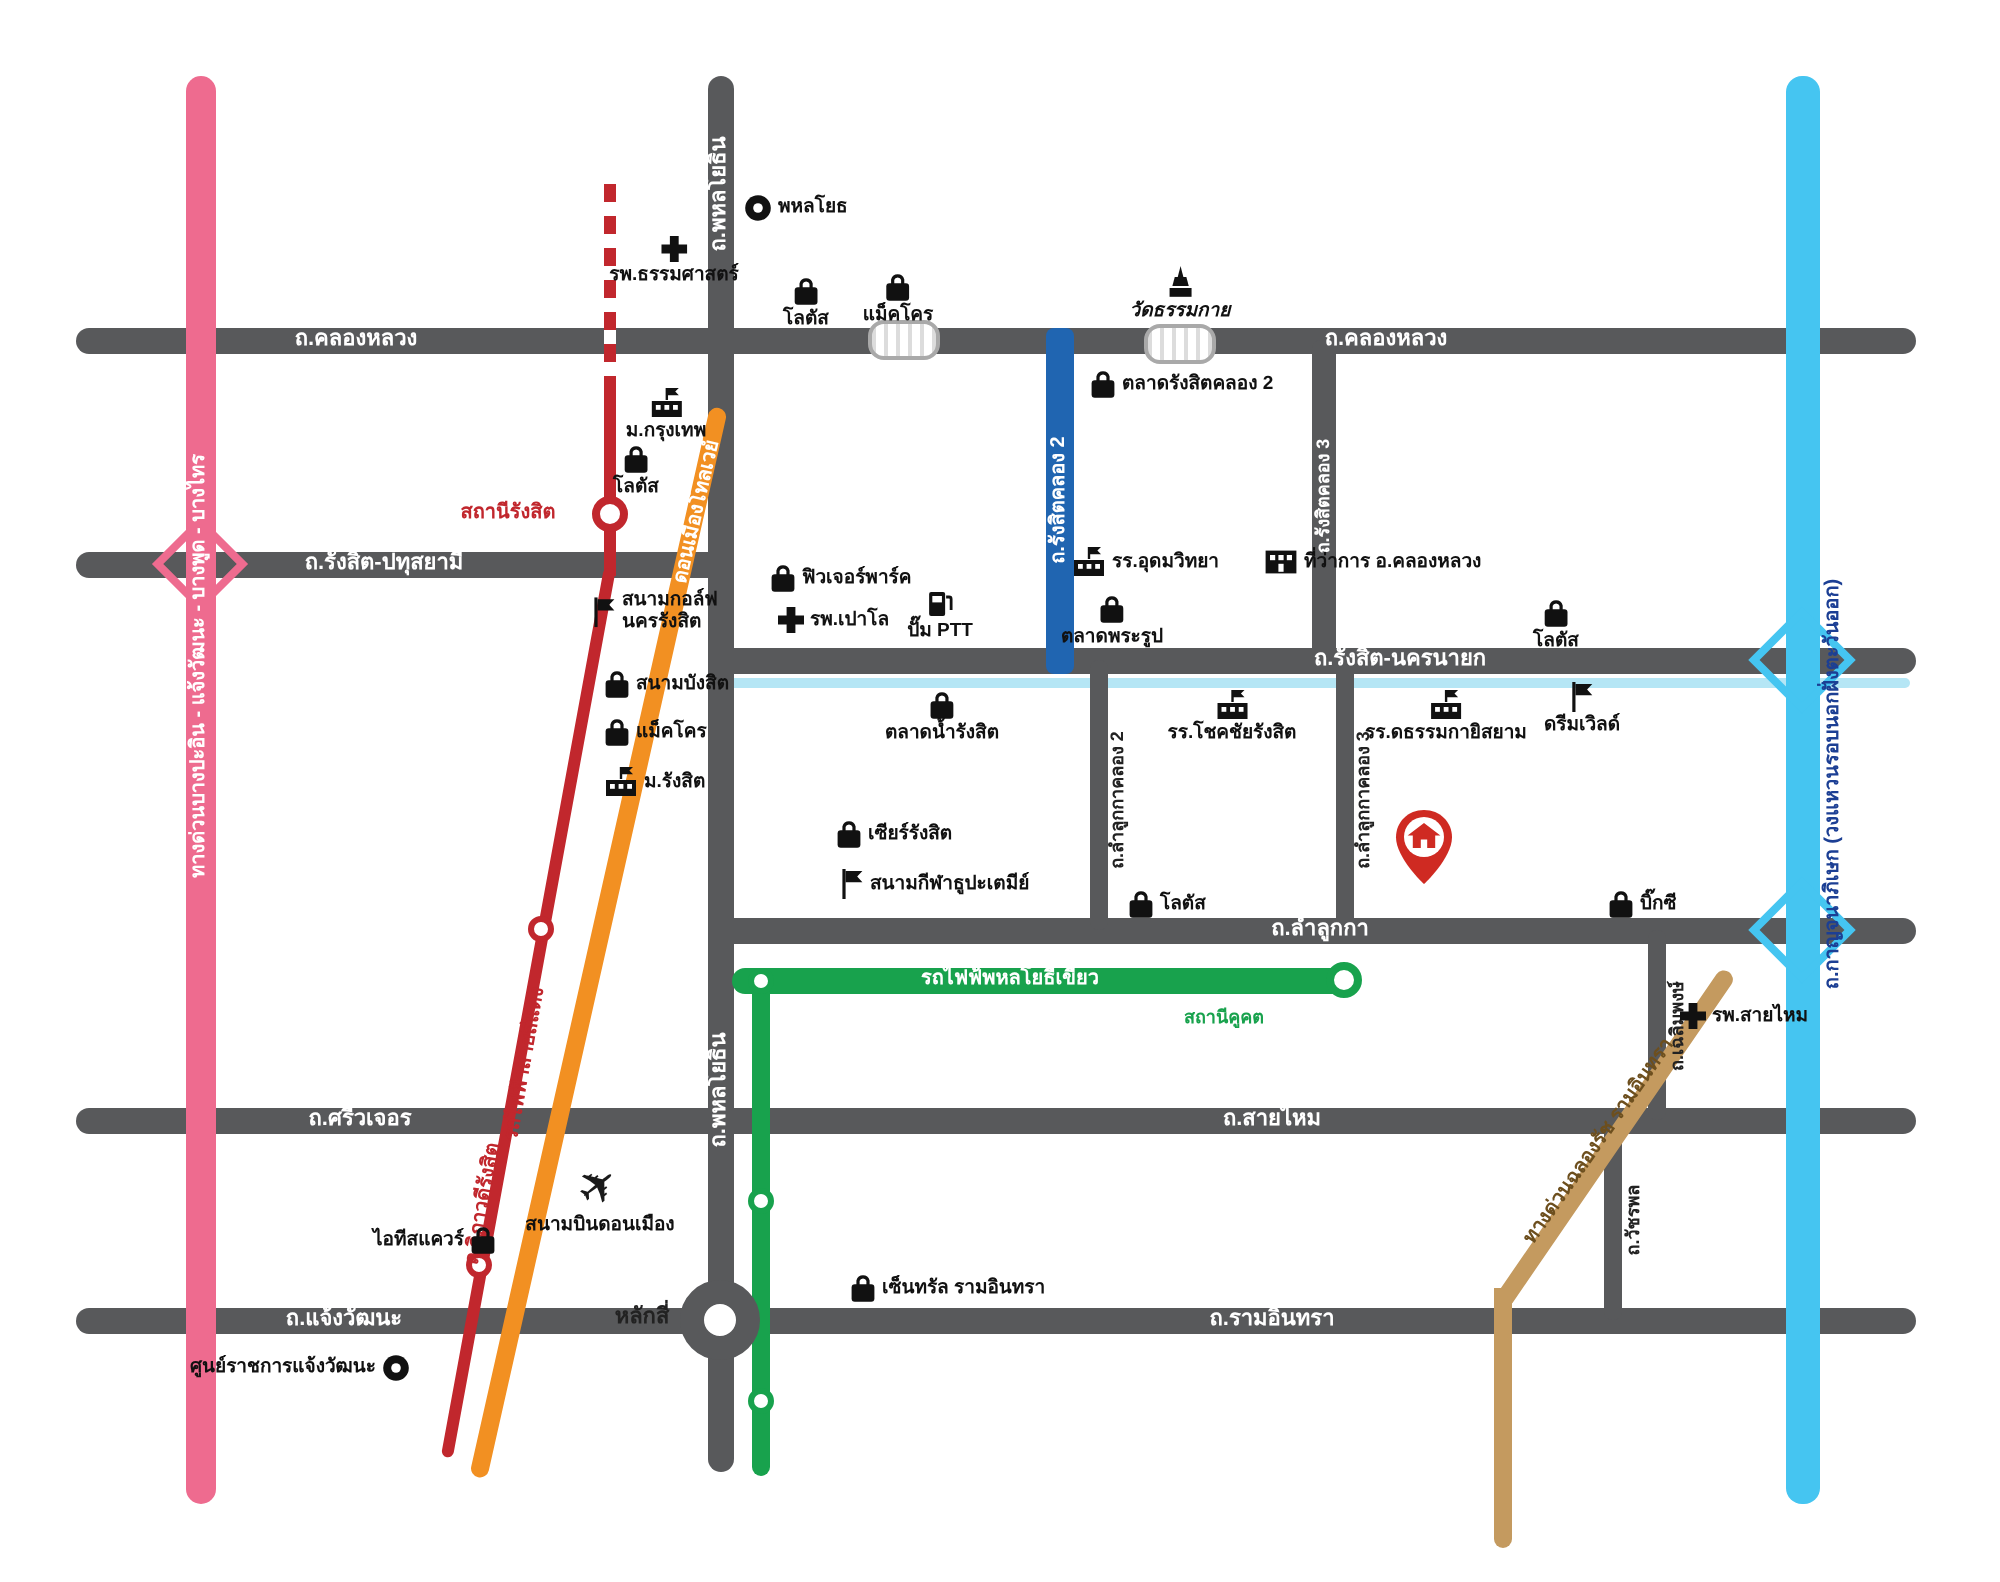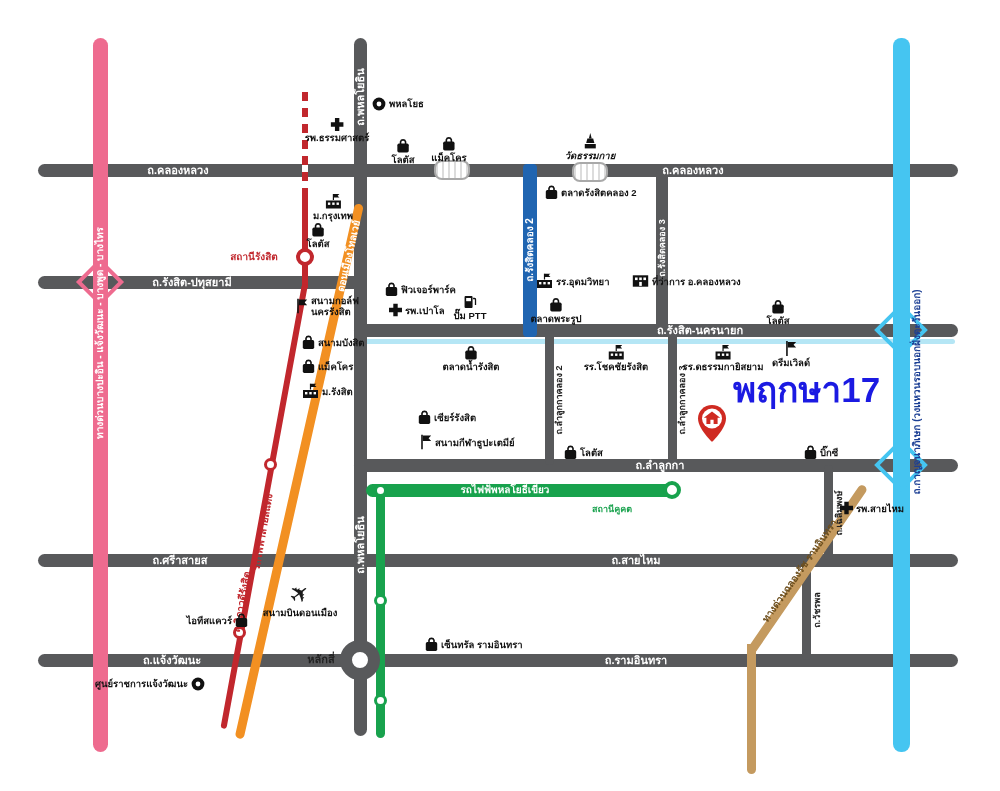--- a/index.html
+++ b/index.html
@@ -131,21 +131,21 @@
   <div class="station st-green st-small" style="left:374px;top:484px;"></div>
   <div class="station st-green st-big" style="left:663px;top:481px;"></div>
   <div class="station st-green st-small" style="left:374px;top:594px;"></div>
   <div class="station st-green st-small" style="left:374px;top:694px;"></div>
 
   <div class="rlabel" style="left:178px;top:170px;">ถ.คลองหลวง</div>
   <div class="rlabel" style="left:693px;top:170px;">ถ.คลองหลวง</div>
   <div class="rlabel" style="left:192px;top:282px;">ถ.รังสิต-ปทุสยามี</div>
   <div class="rlabel" style="left:700px;top:330px;">ถ.รังสิต-นครนายก</div>
   <div class="rlabel" style="left:660px;top:465px;">ถ.ลำลูกกา</div>
-  <div class="rlabel" style="left:180px;top:560px;">ถ.ศรีาสายส</div>
+  <div class="rlabel" style="left:180px;top:560px;">ถ.ศรีวเจอร</div>
   <div class="rlabel" style="left:636px;top:560px;">ถ.สายไหม</div>
   <div class="rlabel" style="left:172px;top:660px;">ถ.แจ้งวัฒนะ</div>
   <div class="rlabel" style="left:636px;top:660px;">ถ.รามอินทรา</div>
   <div class="rlabel r90" style="left:360px;top:97px;">ถ.พหลโยธิน</div>
   <div class="rlabel r90" style="left:360px;top:545px;">ถ.พหลโยธิน</div>
   <div class="rlabel r90 sm" style="left:530px;top:250px;">ถ.รังสิตคลอง 2</div>
   <div class="rlabel r90 xs" style="left:662px;top:248px;">ถ.รังสิตคลอง 3</div>
   <div class="rlabel r90 xs black" style="left:559px;top:400px;">ถ.ลำลูกกาคลอง 2</div>
   <div class="rlabel r90 xs black" style="left:682px;top:400px;">ถ.ลำลูกกาคลอง 3</div>
   <div class="rlabel r90 xs black" style="left:839px;top:513px;">ถ.เฉลิมพงษ์</div>
@@ -472,15 +472,14 @@
       </div>
     </div>
 
   <div class="pin" style="left:697px;top:404px;">
     <svg width="30" height="40" viewBox="0 0 30 40">
       <path d="M15 1C7 1 1 7 1 14.6 1 25 15 38 15 38s14-13 14-23.4C29 7 23 1 15 1z" style="fill:var(--pin-red);"></path>
       <circle cx="15" cy="14.5" r="10" fill="#ffffff"></circle>
       <path d="M15 7.5l-8.2 6.3h2.6v6.2h4v-4.2h3.2v4.2h4v-6.2h2.6z" style="fill:var(--pin-red);"></path>
     </svg>
   </div>
-  <div class="project-name" style="left:733px;top:372px;">พฤกษา17</div>
 
 </div>
 
 </body></html>

